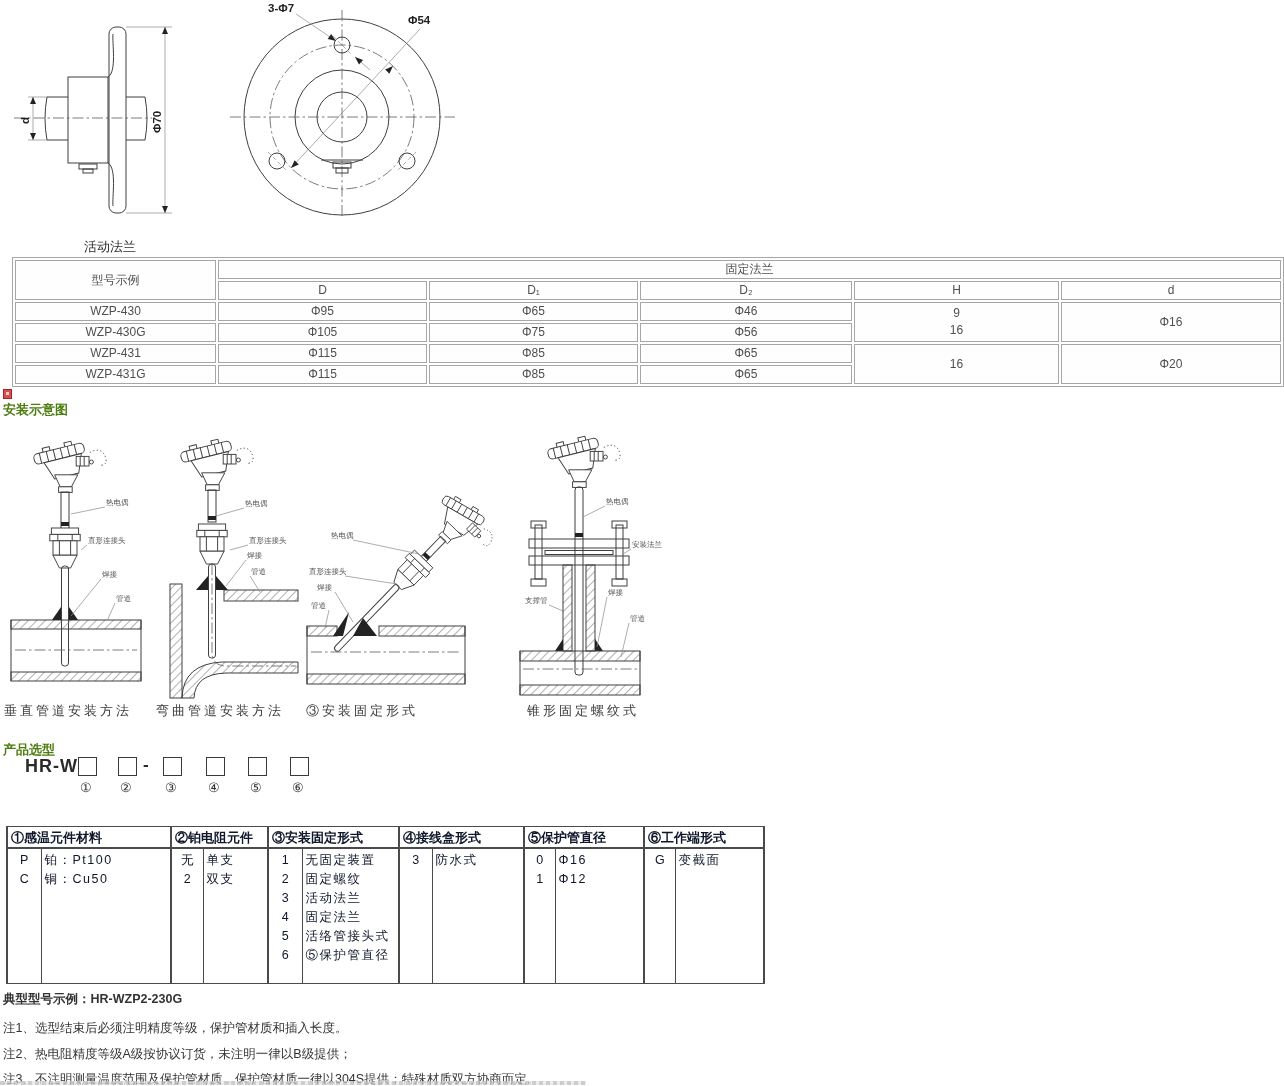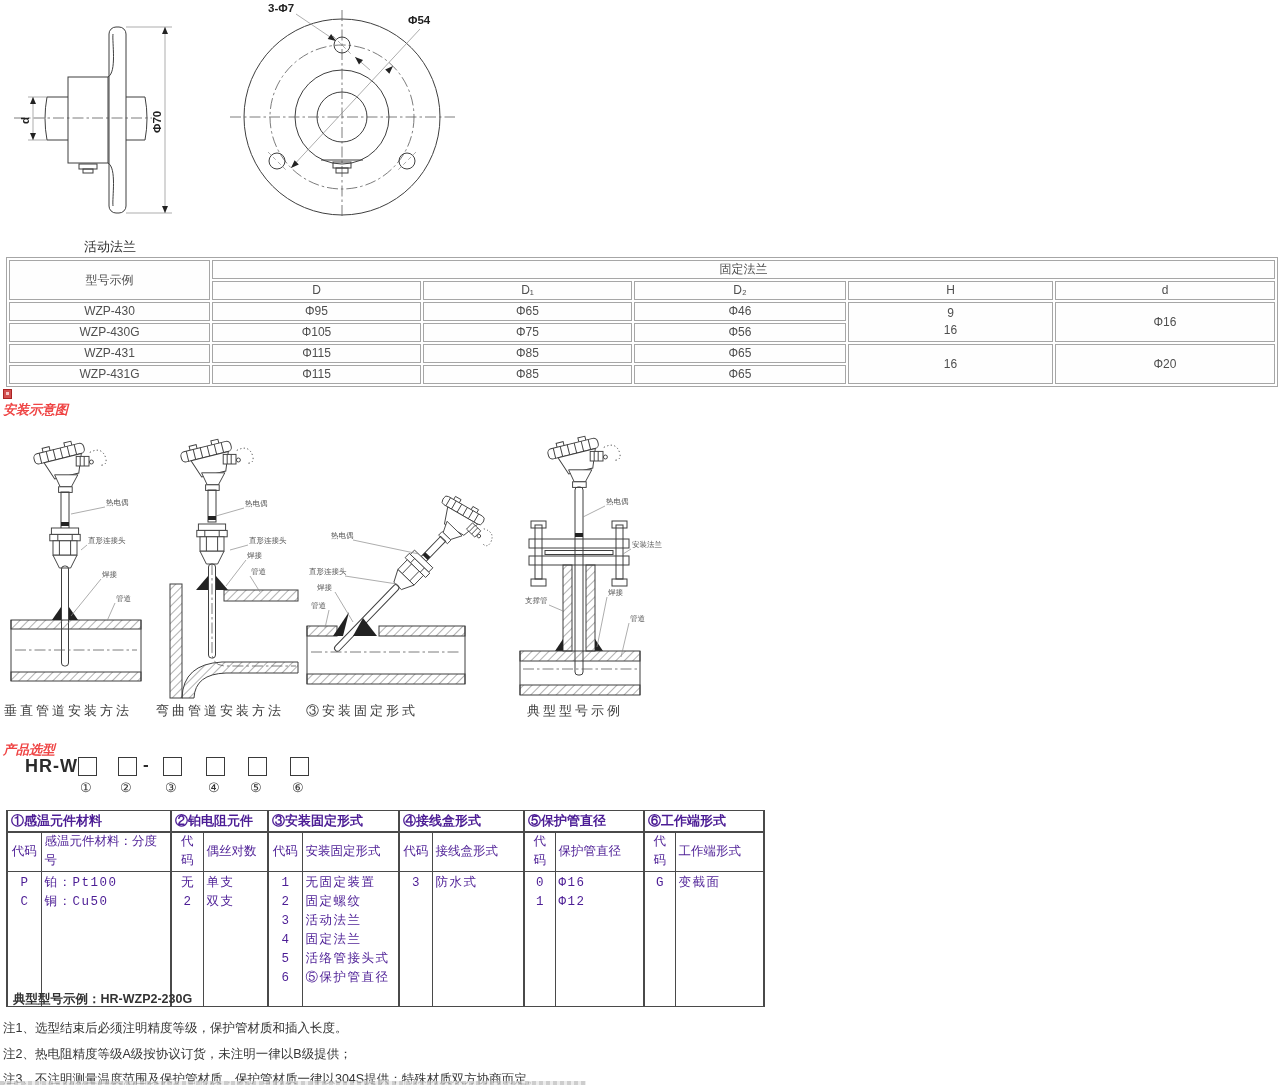--- a/index.html
+++ b/index.html
@@ -9,33 +9,33 @@
 
   
   table.ftable{border-collapse:separate;border-spacing:2px;border:1px solid #a6a6a6;
     background:#fff;font-size:12px;color:#4f4f4f;table-layout:fixed;}
   table.ftable td{border:1px solid #a6a6a6;text-align:center;vertical-align:middle;
     padding:0;line-height:17px;background:#fefefe;}
   table.ftable tr{height:19px;}
   table.ftable tr.h1{height:14px;}
 
   
-  table.stable{border-collapse:collapse;font-family:Liberation Mono, monospace;
-    font-size:12.5px;color:#4c1d95;table-layout:fixed;}
+  table.stable{border-collapse:collapse;font-family:Liberation Sans, sans-serif;
+    font-size:12.5px;color:#0f172a;table-layout:fixed;margin-top:16px;}
   table.stable td{border:1px solid #4a4a4a;padding:0 3px;line-height:19px;}
   table.stable tr.gh td{border-bottom-width:2px;font-weight:bold;font-size:13px;height:20px;}
   table.stable td.gs{border-left-width:2px;}
   table.stable td.ge{border-right-width:2px;}
   table.stable tr.sh td{height:20px;}
   table.stable td.code{text-align:center;}
   table.stable td.data{vertical-align:top;height:132px;padding-top:2px;}
   table.stable .ln{height:19px;letter-spacing:1.5px;white-space:nowrap;}
   table.stable td.code .ln{letter-spacing:0;}
 
-  .sec-title{font-weight:bold;font-size:13px;color:#ef4444;font-style:italic;}
+  .sec-title{font-weight:bold;font-size:13px;color:#4d7c0f;}
   .note{font-size:12.5px;color:#333;}
   .cap{font-family:"DejaVu Serif","Liberation Serif",serif;font-size:13px;color:#3d3d3d;
        letter-spacing:3px;white-space:nowrap;}
 
   
   .mbox{width:17px;height:17px;border:1.5px solid #3a3a3a;display:inline-block;background:#fff;}
   .circnum{font-size:13px;color:#333;}
 
   
   svg{overflow:visible;}
@@ -139,21 +139,21 @@
     <path class="dwg-thin" d="M296,14 L336,41"></path>
     <polygon class="fillw" points="336,41 327.7,39 331.1,34"></polygon>
     <path class="dwg-thin" d="M370,70 L355,57"></path>
     <polygon class="fillw" points="355,57 363,60 359,64.6"></polygon>
     <text class="dimtxt" x="268" y="12">3-Φ7</text>
   </g>
 </svg>
 
 <div class="abs" style="left:84px;top:238px;font-size:13px;color:#2e2e2e">活动法兰</div>
 
-<table class="ftable abs" style="left:6px;top:257px;width:1272px">
+<table class="ftable abs" style="left:12px;top:257px;width:1272px">
   <colgroup>
       <col style="width:201px">
       <col style="width:209px">
       <col style="width:209px">
       <col style="width:212px">
       <col style="width:205px">
       <col>
     </colgroup>
   <tbody>
       <tr class="h1">
@@ -290,21 +290,21 @@
   <text class="lbl" x="91" y="91">热电偶</text>
   <text class="lbl" x="117" y="134">安装法兰</text>
   <text class="lbl" x="10" y="190">支撑管</text>
   <text class="lbl" x="93" y="182">焊接</text>
   <text class="lbl" x="115" y="208">管道</text>
 </svg>
 
 <div class="abs cap" style="left:4px;top:702px">垂直管道安装方法</div>
 <div class="abs cap" style="left:156px;top:702px">弯曲管道安装方法</div>
 <div class="abs cap" style="left:306px;top:702px">③安装固定形式</div>
-<div class="abs cap" style="left:527px;top:702px">典型型号示例</div>
+<div class="abs cap" style="left:527px;top:702px">锥形固定螺纹式</div>
 
 <div class="abs sec-title" style="left:3px;top:741px">产品选型</div>
 
 <div class="abs" style="left:25px;top:756px;font-size:18px;font-weight:bold;color:#2b2b2b;letter-spacing:1px">HR-WZ</div>
 <div class="abs mbox" style="left:78px;top:757px"></div>
 <div class="abs mbox" style="left:118px;top:757px"></div>
 <div class="abs" style="left:143px;top:755px;font-size:17px;font-weight:bold;color:#2b2b2b">-</div>
 <div class="abs mbox" style="left:163px;top:757px"></div>
 <div class="abs mbox" style="left:206px;top:757px"></div>
 <div class="abs mbox" style="left:248px;top:757px"></div>
@@ -333,34 +333,20 @@
   </colgroup>
   <tbody>
       <tr class="gh">
     <td colspan="2" class="gs">①感温元件材料</td>
     <td colspan="2" class="gs">②铂电阻元件</td>
     <td colspan="2" class="gs">③安装固定形式</td>
     <td colspan="2" class="gs">④接线盒形式</td>
     <td colspan="2" class="gs">⑤保护管直径</td>
     <td colspan="2" class="gs ge">⑥工作端形式</td>
   </tr>
-  <tr class="sh">
-    <td class="code gs">代码</td>
-    <td>感温元件材料：分度号</td>
-    <td class="code gs">代码</td>
-    <td>偶丝对数</td>
-    <td class="code gs">代码</td>
-    <td>安装固定形式</td>
-    <td class="code gs">代码</td>
-    <td>接线盒形式</td>
-    <td class="code gs">代码</td>
-    <td>保护管直径</td>
-    <td class="code gs">代码</td>
-    <td class="ge">工作端形式</td>
-  </tr>
   <tr>
     <td class="code data gs">
       <div class="ln">P</div>
       <div class="ln">C</div>
     </td>
     <td class="data">
       <div class="ln">铂：Pt100</div>
       <div class="ln">铜：Cu50</div>
     </td>
     <td class="code data gs">
@@ -404,17 +390,17 @@
     <td class="code data gs">
       <div class="ln">G</div>
     </td>
     <td class="data ge">
       <div class="ln">变截面</div>
     </td>
   </tr>
 </tbody>
   </table>
 
-<div class="abs note" style="left:13px;top:991px;font-weight:bold">典型型号示例：HR-WZP2-230G</div>
+<div class="abs note" style="left:3px;top:991px;font-weight:bold">典型型号示例：HR-WZP2-230G</div>
 <div class="abs note" style="left:3px;top:1020px">注1、选型结束后必须注明精度等级，保护管材质和插入长度。</div>
 <div class="abs note" style="left:3px;top:1046px">注2、热电阻精度等级A级按协议订货，未注明一律以B级提供；</div>
 <div class="abs note" style="left:3px;top:1071px">注3、不注明测量温度范围及保护管材质，保护管材质一律以304S提供；特殊材质双方协商而定。</div>
 <div class="abs cutoff" style="left:0;top:1081px;width:586px;height:4px"></div>
 
 </body></html>

